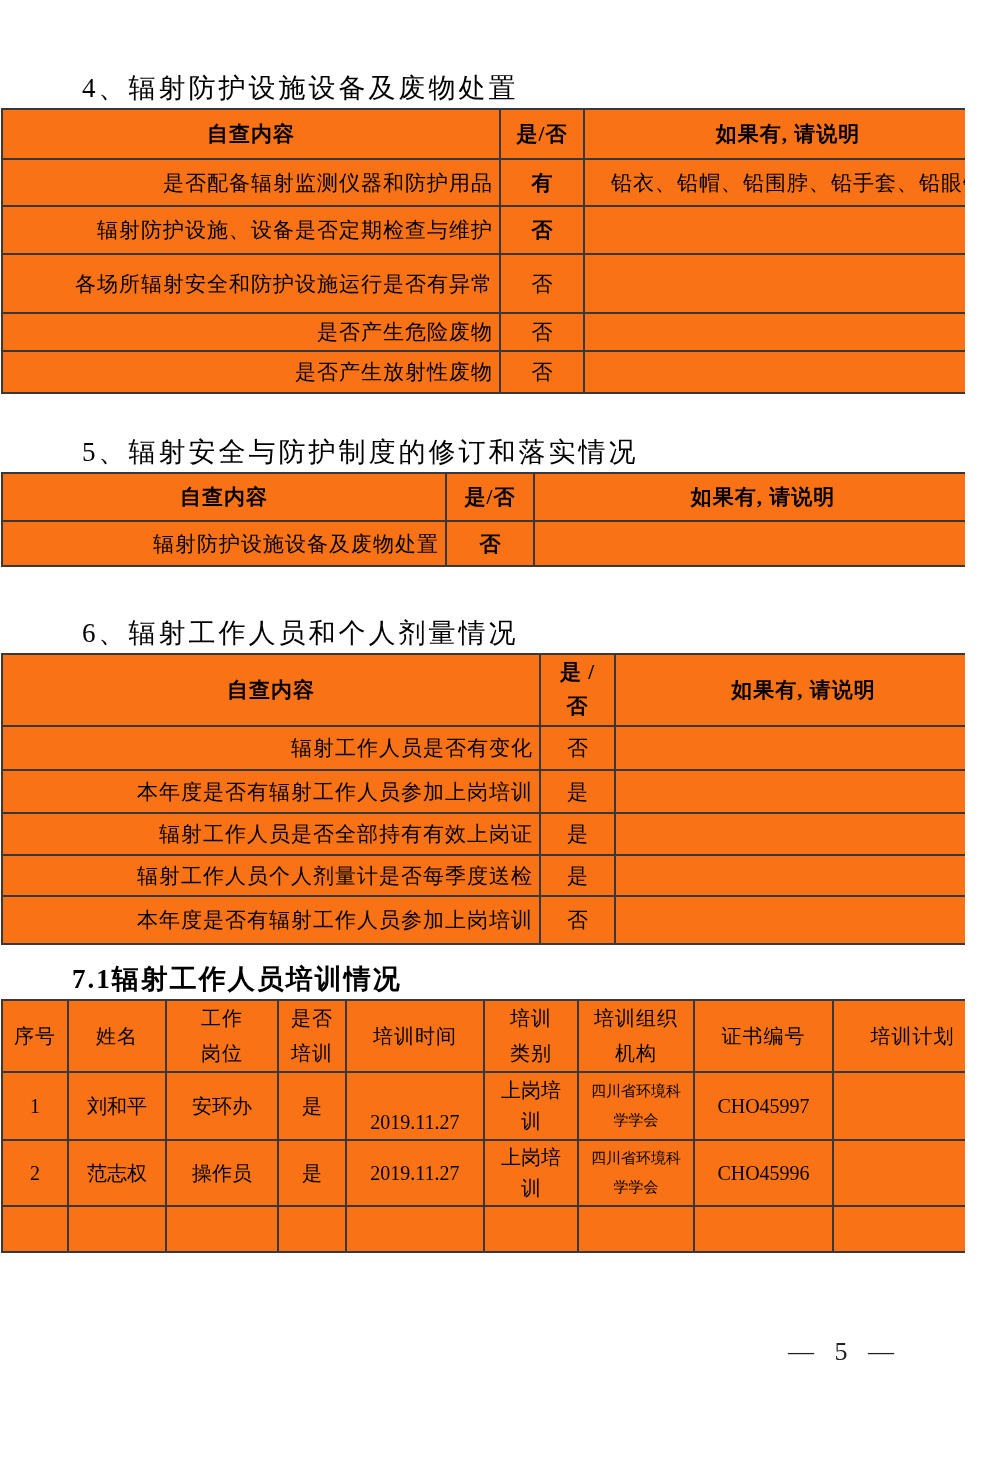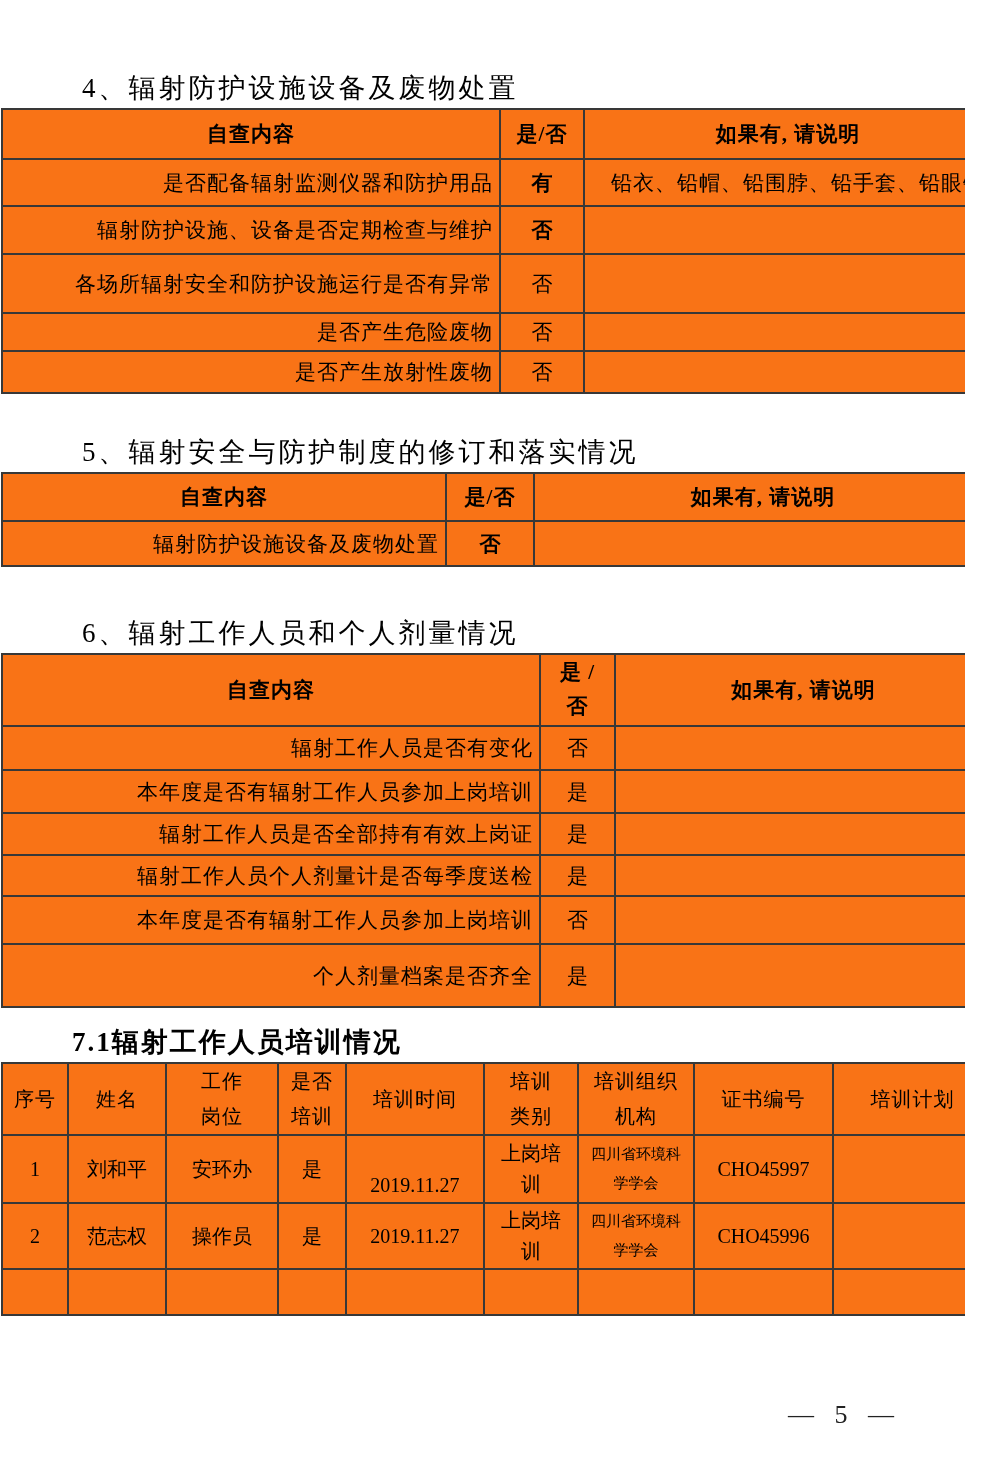--- a/index.html
+++ b/index.html
@@ -141,25 +141,20 @@
         <td class="c-note"></td>
       </tr>
       <tr style="height:41px">
         <td class="c-content">辐射工作人员个人剂量计是否每季度送检</td>
         <td class="c-answer">是</td>
         <td class="c-note"></td>
       </tr>
       <tr style="height:48px">
         <td class="c-content">本年度是否有辐射工作人员参加上岗培训</td>
         <td class="c-answer">否</td>
-        <td class="c-note"></td>
-      </tr>
-      <tr style="height:63px">
-        <td class="c-content">个人剂量档案是否齐全</td>
-        <td class="c-answer">是</td>
         <td class="c-note"></td>
       </tr>
     </tbody>
   </table>
 
   <h2 class="sec-title t7 mt-7">7.1辐射工作人员培训情况</h2>
   <table class="doc t7tab">
     <colgroup>
       <col style="width:66px">
         <col style="width:98px">

